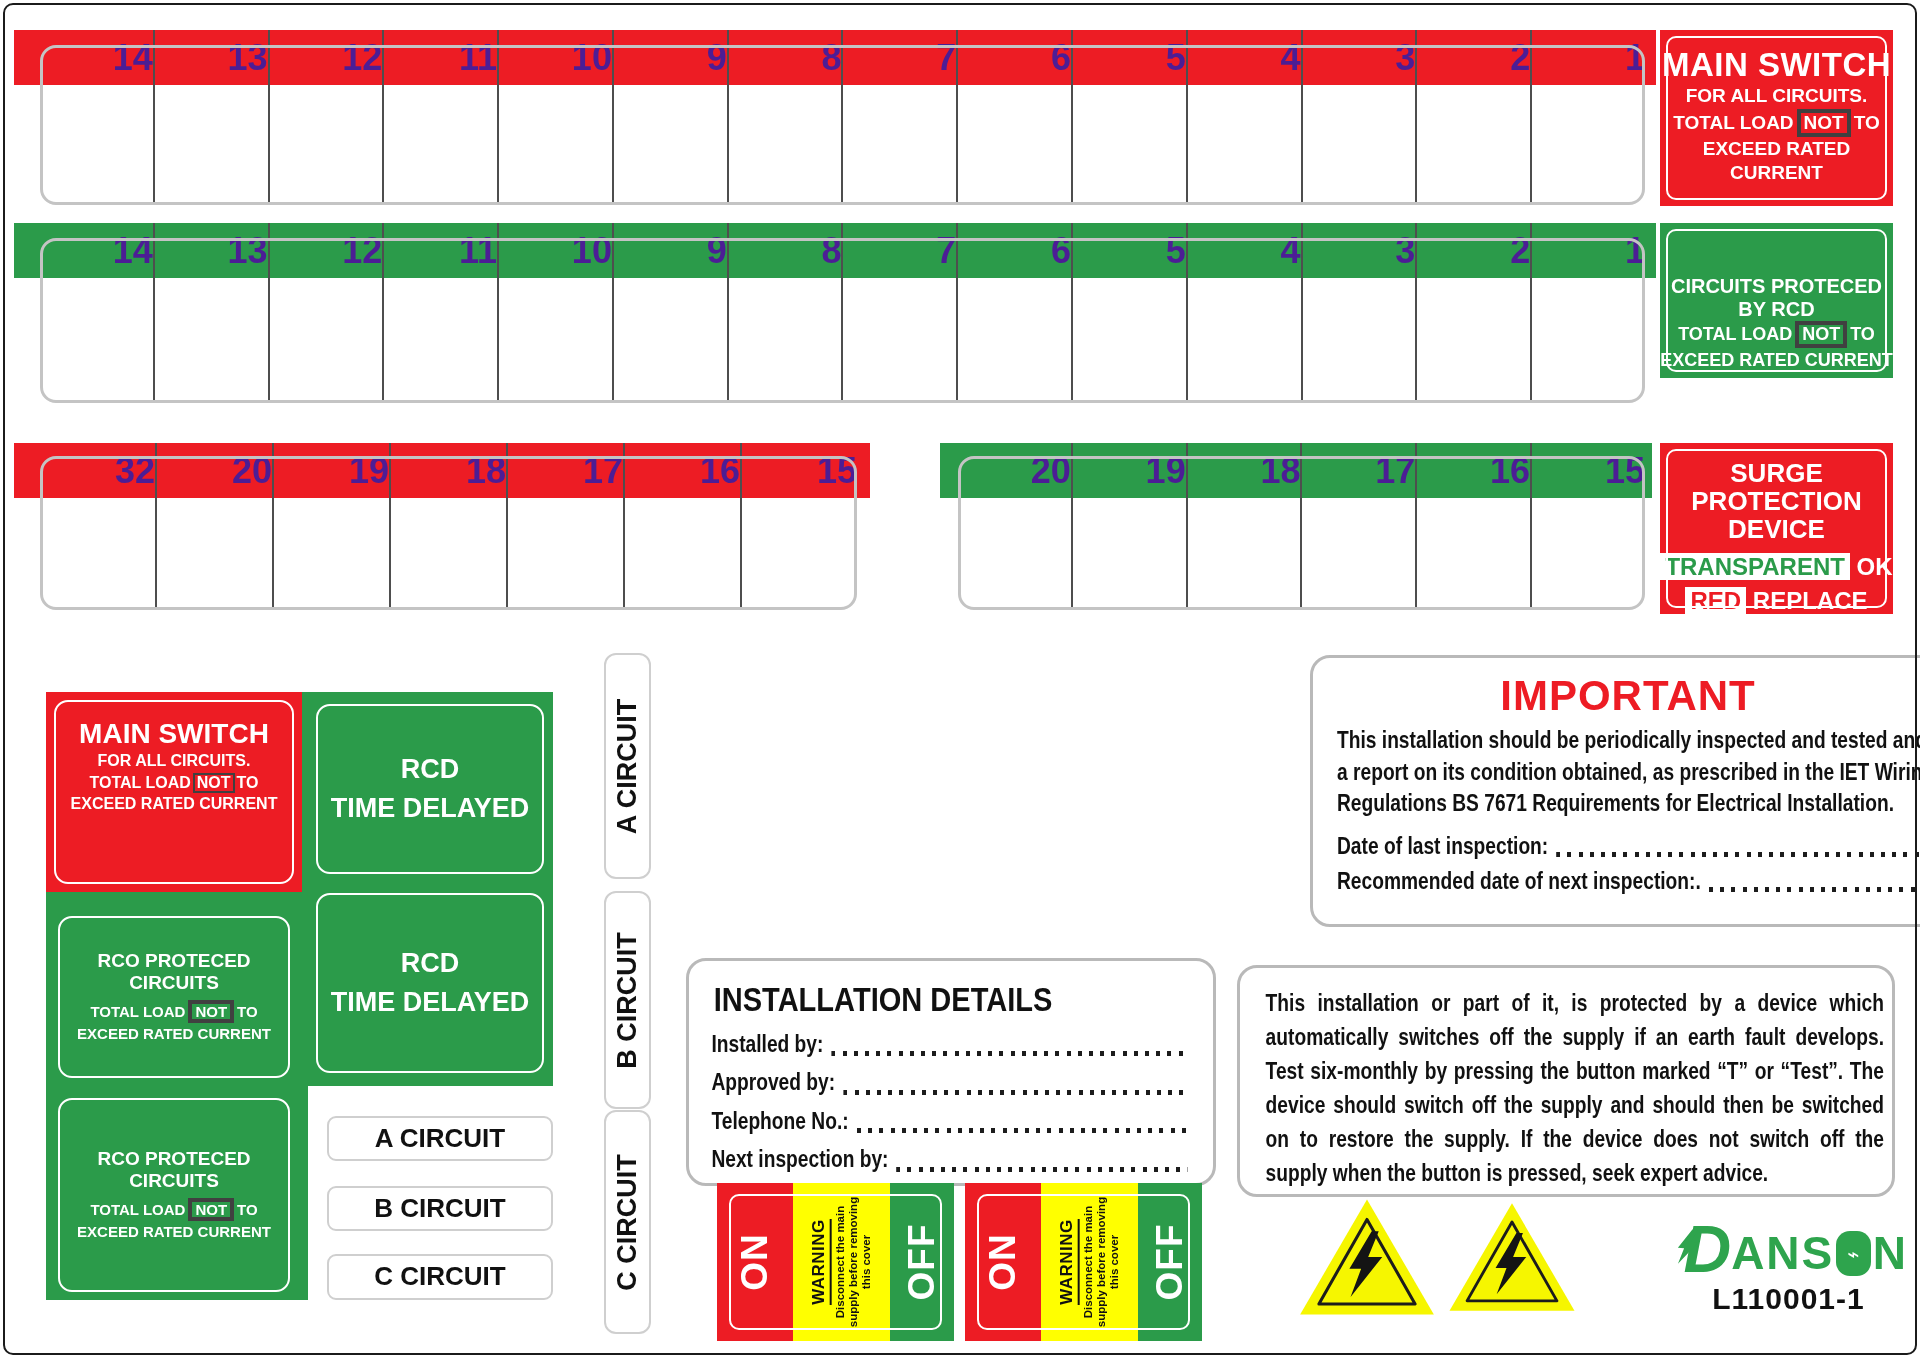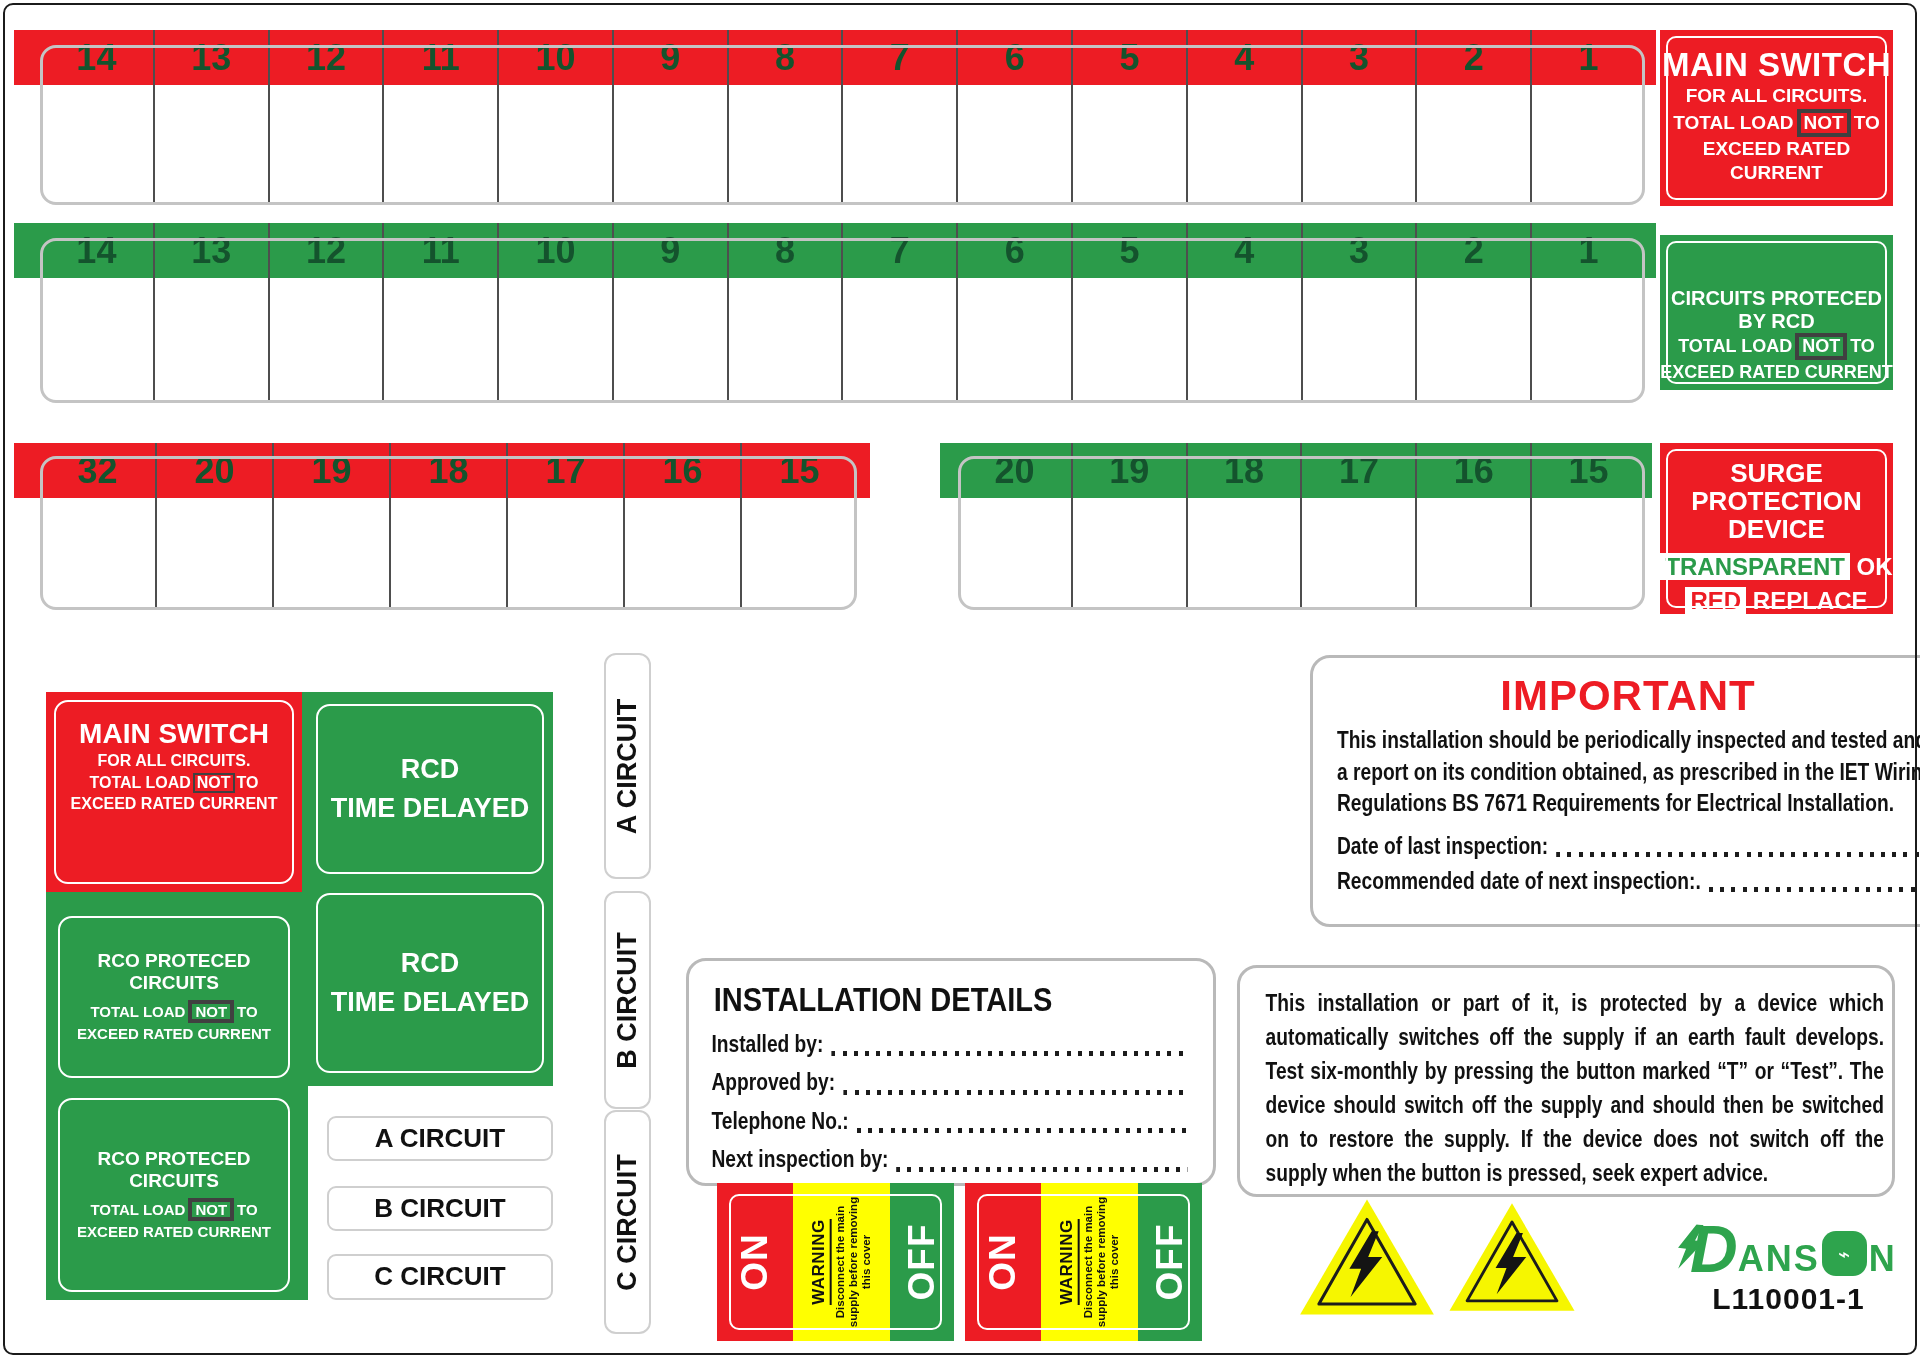--- a/index.html
+++ b/index.html
@@ -14,22 +14,22 @@
   }
   .frame { position:absolute; inset:3px; border:2px solid #1b1b1b; border-radius:10px; pointer-events:none; z-index:50; }
 
   
   .band { position:absolute; z-index:1; }
   .band.red { background:var(--red); }
   .band.green { background:var(--green); }
   .cells { position:absolute; display:flex; z-index:2; }
   .cell { flex:1 1 0; border-right:2px solid var(--divider); }
   .cell:last-child { border-right:none; }
-  .cell .num { display:block; height:55px; line-height:55px; text-align:center;
-               font-size:36px; font-weight:bold; color:#14532d; }
+  .cell .num { display:block; height:55px; line-height:55px; text-align:right;
+               font-size:36px; font-weight:bold; color:#4c1d95; }
   .cardborder { position:absolute; border:3px solid var(--cardborder); border-radius:16px;
                 z-index:3; pointer-events:none; }
 
   
   .plabel { position:absolute; text-align:center; color:#fff; z-index:2; }
   .plabel .inner { position:absolute; inset:6px; border:2px solid #fff; border-radius:10px; pointer-events:none; }
   .plabel.red { background:var(--red); }
   .plabel.green { background:var(--green); }
   .boxed { border:4px solid #404040; padding:0 3px; margin:0 3px; display:inline-block; line-height:1.05; }
   .ms-title { font-size:33px; font-weight:bold; margin-top:16px; letter-spacing:0.5px; }
@@ -98,21 +98,21 @@
   .warn-rot { position:absolute; left:50%; top:50%; transform:translate(-50%,-50%) rotate(-90deg);
               display:flex; flex-direction:column; align-items:center; width:150px; }
   .warn-title { font-size:17px; font-weight:bold; color:#111; border-bottom:2.5px solid #111; padding-bottom:1px; letter-spacing:0.5px; }
   .warn-body { font-size:11.5px; font-weight:bold; color:#111; text-align:center; line-height:1.15; width:132px; margin-top:2px; }
 
   
   .tri { position:absolute; }
   .logo { position:absolute; display:flex; align-items:flex-end; color:var(--logo-green); }
   .logo-bolt { margin-right:-16px; margin-bottom:6px; transform:rotate(6deg); }
   .logo-d { font-size:66px; font-weight:bold; font-style:italic; line-height:0.82; }
-  .logo-rest { font-size:36px; font-weight:bold; line-height:0.95; letter-spacing:2px; }
+  .logo-rest { font-size:46px; font-weight:bold; line-height:0.95; letter-spacing:2px; }
   .logo-o { width:45px; height:45px; background:var(--logo-green); border-radius:14px;
             display:inline-flex; align-items:center; justify-content:center; margin:0 2px; }
   .logo-sq { color:#fff; font-size:20px; font-weight:bold; transform:none; }
   .partnum { position:absolute; text-align:center; font-size:30px; font-weight:bold; color:#111; letter-spacing:1px; }
 </style>
 </head>
 <body>
 
 <div id="sheet">
   <div class="frame"></div>
@@ -265,21 +265,21 @@
   <div class="cardborder" style="left:958px;top:456px;width:687px;height:154px;"></div>
 
   <div class="plabel red" style="left:1660px;top:30px;width:233px;height:176px;">
     <div class="inner"></div>
     <div class="ms-title">MAIN SWITCH</div>
     <div class="ms-line">FOR ALL CIRCUITS.</div>
     <div class="ms-line"><span>TOTAL LOAD</span><span class="boxed">NOT</span><span>TO</span></div>
     <div class="ms-line">EXCEED RATED CURRENT</div>
   </div>
 
-  <div class="plabel green" style="left:1660px;top:235px;width:233px;height:155px;">
+  <div class="plabel green" style="left:1660px;top:223px;width:233px;height:155px;">
     <div class="inner"></div>
     <div class="rcdl-title">CIRCUITS PROTECED BY RCD</div>
     <div class="rcdl-line"><span>TOTAL LOAD</span><span class="boxed">NOT</span><span>TO</span></div>
     <div class="rcdl-line">EXCEED RATED CURRENT</div>
   </div>
 
   <div class="plabel red" style="left:1660px;top:443px;width:233px;height:171px;">
     <div class="inner"></div>
     <div class="surge-title">SURGE PROTECTION</div>
     <div class="surge-title" style="margin-top:0;">DEVICE</div>

